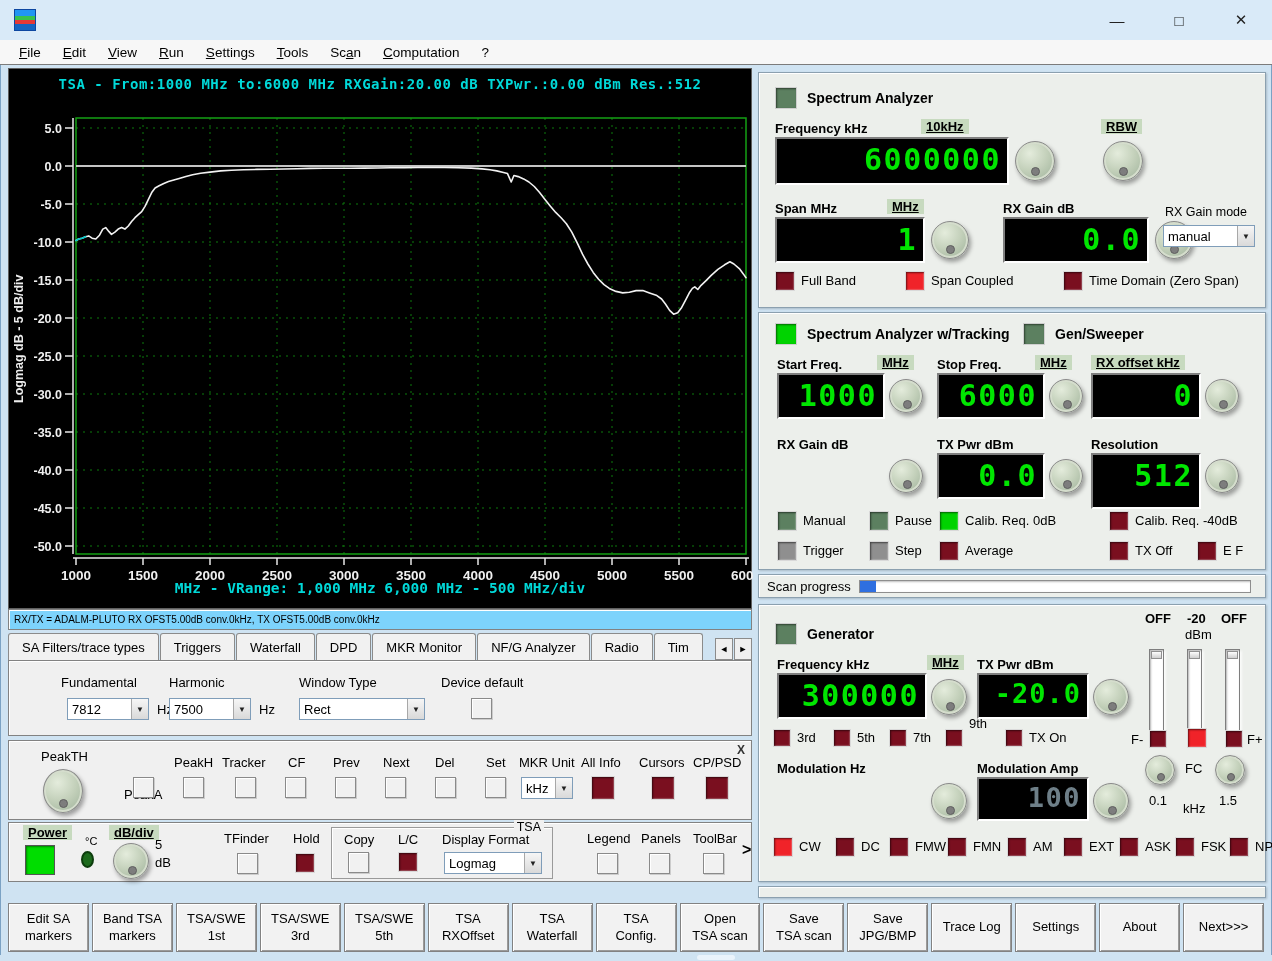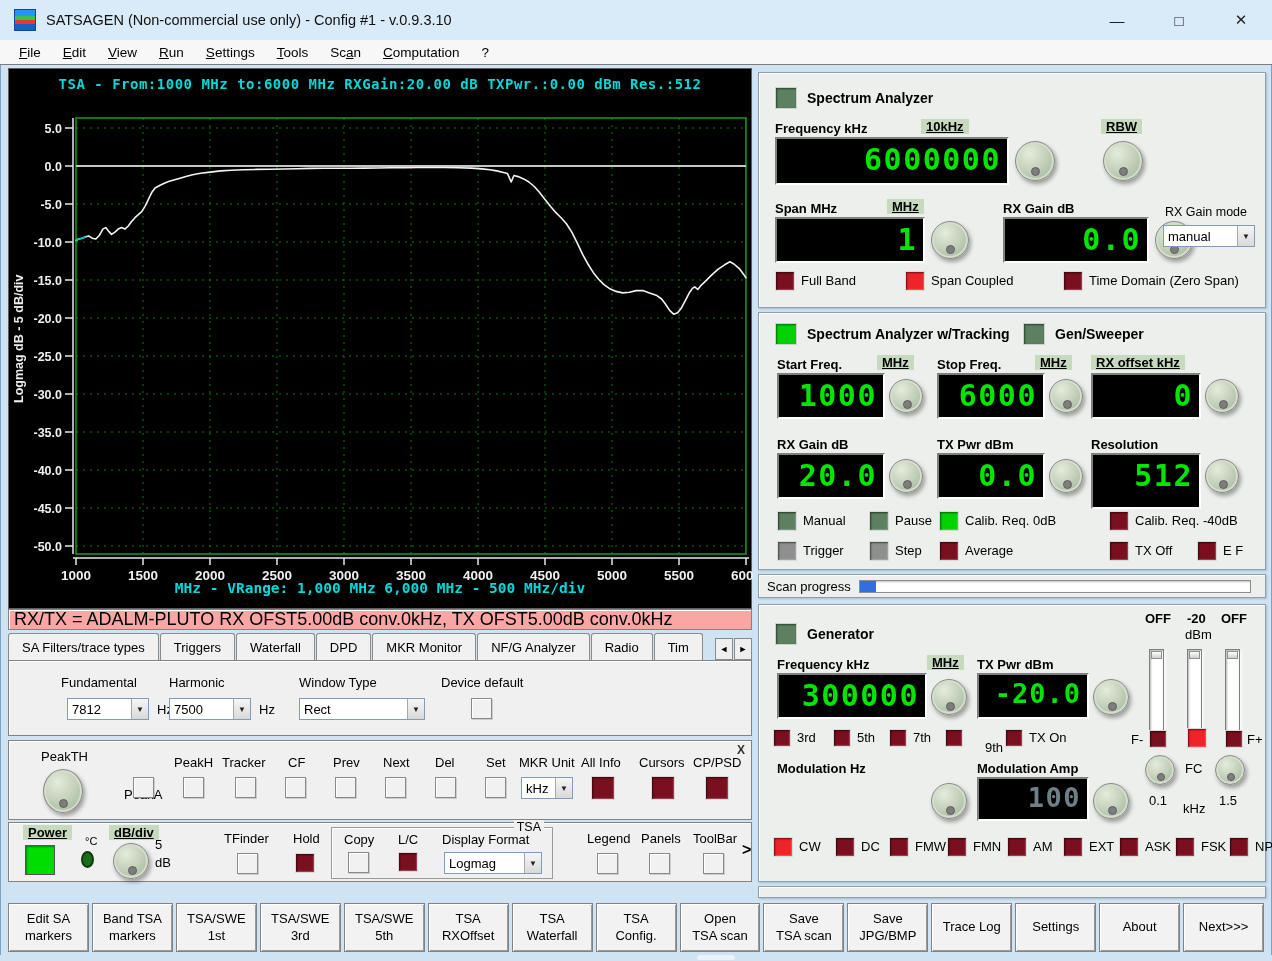--- a/index.html
+++ b/index.html
@@ -54,21 +54,21 @@
   .groupbox { position:absolute; border:1px solid #9a9a9a; box-shadow:inset 1px 1px 0 #fff; }
   .groupbox .legend { position:absolute; top:-8px; right:8px; background:#f0f0f0; padding:0 3px; font-size:12.5px; }
 
   
   #plot-panel { position:absolute; left:8px; top:3px; width:744px; height:541px; background:#000; border:1px solid #5f5f5f; }
   #plot-title { position:absolute; top:7px; width:100%; text-align:center; color:#00d9d9; font-family:"DejaVu Sans Mono", monospace; font-weight:bold; font-size:14px; letter-spacing:.5px; }
   #plot-caption { position:absolute; top:511px; width:100%; text-align:center; color:#00d9d9; font-family:"DejaVu Sans Mono", monospace; font-weight:bold; font-size:14.5px; }
   #plot-ylabel { position:absolute; left:3px; top:110px; height:320px; width:16px; writing-mode:vertical-rl; transform:rotate(180deg); color:#ededed; font-weight:bold; font-size:12.5px; text-align:center; }
 
   
-  #status-bar { left:8px; top:544px; width:744px; height:21px; background:#fca5a5; display:flex; align-items:center; padding-left:5px; font-size:18px; }
+  #status-bar { left:8px; top:544px; width:744px; height:21px; background:#7dd3fc; display:flex; align-items:center; padding-left:5px; font-size:10px; }
   #tab-strip { position:absolute; left:8px; top:567px; width:744px; height:28px; display:flex; align-items:flex-end; }
   .tab { height:27px; background:#f1f1f1; border:1px solid #8b8b8b; border-bottom:none; border-radius:3px 3px 0 0; display:flex; align-items:center; padding:0 13px; margin-right:1px; font-size:13px; }
   .tab-arrows { margin-left:auto; display:flex; }
   .tab-arrow { width:18px; height:22px; background:#efefef; border:1px solid #8b8b8b; display:flex; align-items:center; justify-content:center; font-size:9px; margin-left:1px; }
 
   
   #button-bar { position:absolute; left:8px; top:833px; width:1256px; height:56px; display:flex; gap:3px; padding-top:5px; }
   .bar-btn { flex:1; height:49px; background:#f2f2f2; border:1px solid #828282; box-shadow:inset 1px 1px 0 #ffffff, inset -1px -1px 0 #9a9a9a; display:flex; flex-direction:column; align-items:center; justify-content:center; font-size:13px; line-height:1.25; color:#000; }
   #bottom-strip { position:absolute; left:0; top:890px; width:1272px; height:6px; background:#cfe3f2; }
   #bottom-strip .tabhint { position:absolute; left:697px; top:0px; width:38px; height:5px; background:#eaf3fb; border-radius:3px; }
@@ -80,21 +80,20 @@
   .temp-led { position:absolute; width:13px; height:17px; border-radius:50%; background:#1d6b1d; border:2px solid #0d3d0d; }
   .xclose { position:absolute; font-size:12px; font-weight:bold; color:#333; }
 </style>
 </head>
 <body>
 
 <div id="window">
 
   <div class="titlebar">
     <div class="app-icon"></div>
-    <div class="title-text">SATSAGEN (Non-commercial use only) - Config #1 - v.0.9.3.10</div>
     <div class="win-controls">
       <div class="win-btn">—</div>
       <div class="win-btn">□</div>
       <div class="win-btn">✕</div>
     </div>
   </div>
 
   <div class="menubar">
     <span class="menu-item"><u>F</u>ile</span>
     <span class="menu-item"><u>E</u>dit</span>
@@ -365,21 +364,20 @@
       <div class="knob" style="left:290px; top:66px; width:34px; height:34px;">
           <div class="dot"></div>
         </div>
       <span class="lbl hl" style="left:332px; top:42px;">RX offset kHz</span>
       <div class="lcd" style="left:332px; top:60px; width:110px; height:46px;">0</div>
       <div class="knob" style="left:446px; top:66px; width:34px; height:34px;">
           <div class="dot"></div>
         </div>
 
       <span class="lbl b" style="left:18px; top:124px;">RX Gain dB</span>
-      <div class="lcd" style="left:18px; top:140px; width:108px; height:46px;">20.0</div>
       <div class="knob" style="left:130px; top:146px; width:34px; height:34px;">
           <div class="dot"></div>
         </div>
       <span class="lbl b" style="left:178px; top:124px;">TX Pwr dBm</span>
       <div class="lcd" style="left:178px; top:140px; width:108px; height:46px;">0.0</div>
       <div class="knob" style="left:290px; top:146px; width:34px; height:34px;">
           <div class="dot"></div>
         </div>
       <span class="lbl b" style="left:332px; top:124px;">Resolution</span>
       <div class="lcd" style="left:332px; top:140px; width:110px; height:56px;">512</div>
@@ -444,21 +442,21 @@
           <div class="dot"></div>
         </div>
 
       <div class="led led-maroon sm" style="left:14px; top:124px;"></div>
       <span class="lbl" style="left:38px; top:125px;">3rd</span>
       <div class="led led-maroon sm" style="left:74px; top:124px;"></div>
       <span class="lbl" style="left:98px; top:125px;">5th</span>
       <div class="led led-maroon sm" style="left:130px; top:124px;"></div>
       <span class="lbl" style="left:154px; top:125px;">7th</span>
       <div class="led led-maroon sm" style="left:186px; top:124px;"></div>
-      <span class="lbl" style="left:210px; top:135px;margin-left:16px;">9th</span>
+      <span class="lbl" style="left:210px; top:111px;">9th</span>
       <div class="led led-maroon sm" style="left:246px; top:124px;"></div>
       <span class="lbl" style="left:270px; top:125px;">TX On</span>
 
       <span class="lbl" style="left:372px; top:127px;">F-</span>
       <div class="led led-maroon sm" style="left:390px; top:125px;"></div>
       <div class="led led-red" style="left:428px; top:123px;"></div>
       <div class="led led-maroon sm" style="left:466px; top:125px;"></div>
       <span class="lbl" style="left:488px; top:127px;">F+</span>
       <div class="knob sm" style="left:386px; top:150px;">
           <div class="dot"></div>

